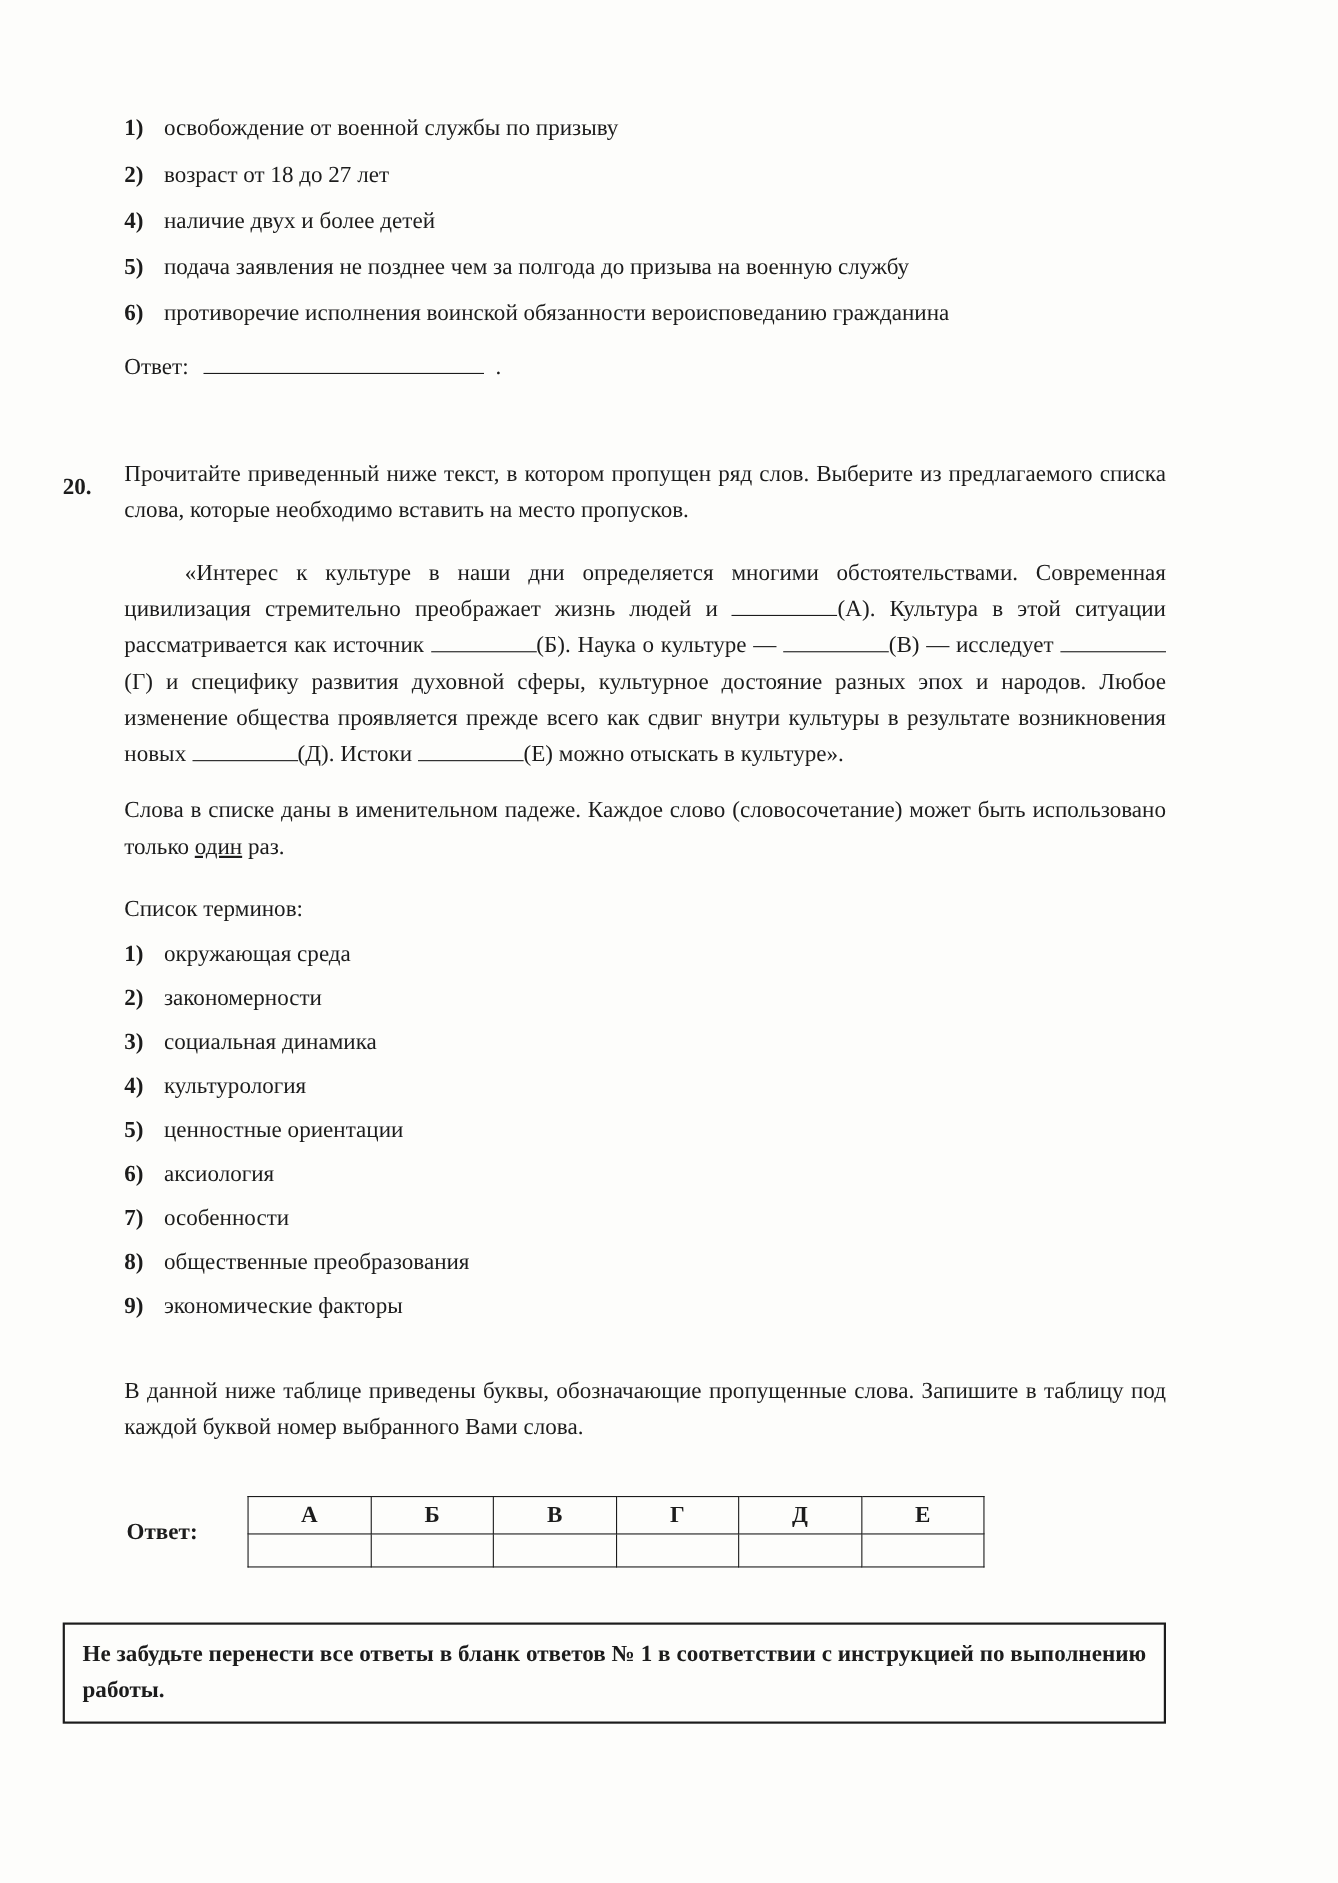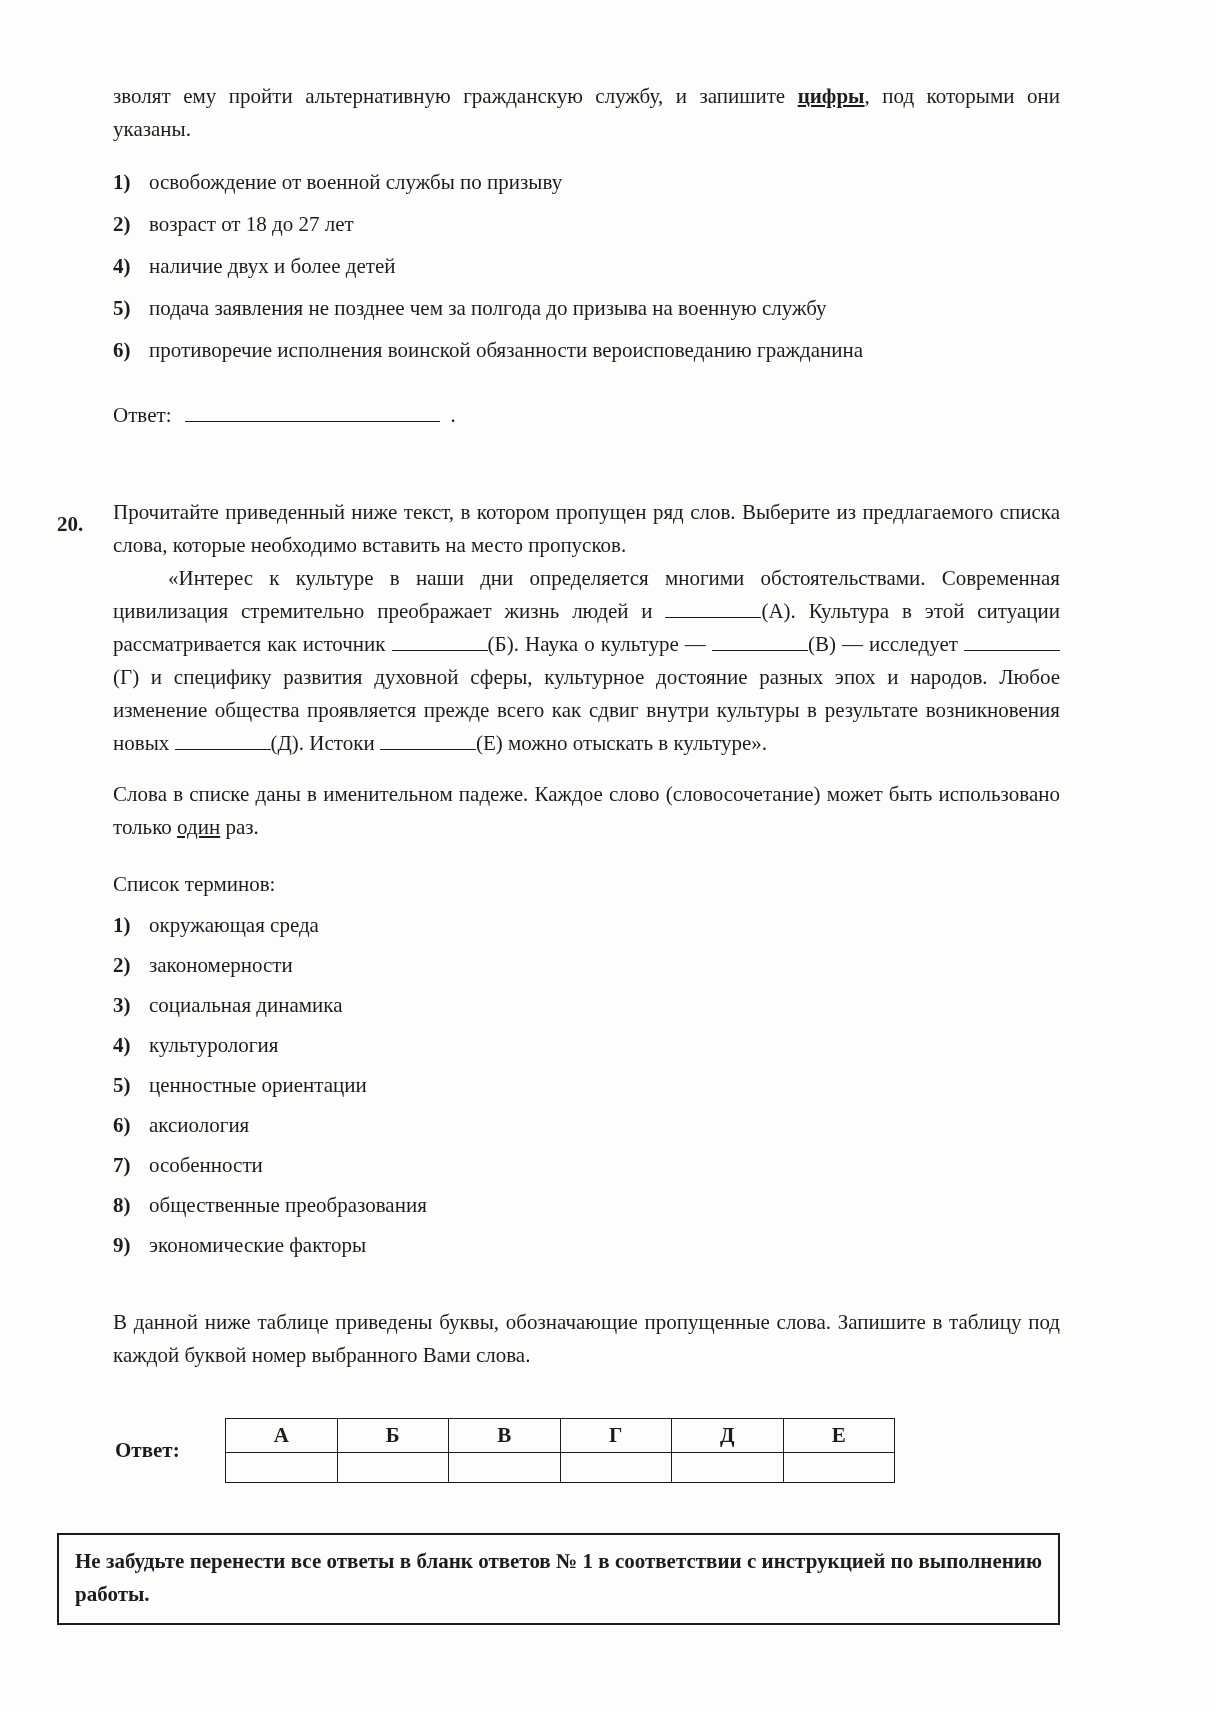--- a/index.html
+++ b/index.html
@@ -30,38 +30,39 @@
     text-align: left;
   }
   .opt .num {
     font-weight: bold;
     width: 36px;
     flex: 0 0 36px;
   }
   .opt .txt { flex: 1; }
 
   
-  .answer-line { margin-top: 32px; }
+  .answer-line { margin-top: 16px; }
   .answer-line .write-line {
     display: inline-block;
     width: 255px;
     border-bottom: 1.6px solid #1c1c1c;
     margin: 0 10px 0 14px;
   }
 
   
   .question { position: relative; margin-top: 64px; }
   .q-number {
     position: absolute;
     left: -56px;
     top: 12px;
     font-weight: bold;
   }
 
   .passage {
+    margin-top: 24px;
     text-indent: 55px;
   }
   .blank {
     display: inline-block;
     width: 96px;
     border-bottom: 1.4px solid #1c1c1c;
   }
 
   .note { margin-top: 18px; }
   .note + .note { margin-top: 0; }
@@ -109,23 +110,20 @@
     padding: 10px 16px 12px 16px;
     font-weight: bold;
     text-align: justify;
   }
 </style>
 </head>
 <body>
 
 <div class="content">
 
-  <p class="intro-para">
-    <span>зволят ему пройти альтернативную гражданскую службу, и запишите </span><span class="bold-ul">цифры</span><span>, под которыми они указаны.</span>
-  </p>
 
   <div class="opt-list">
     <div class="opt">
       <span class="num">1)</span>
       <span class="txt">освобождение от военной службы по призыву</span>
     </div>
     <div class="opt">
       <span class="num">2)</span>
       <span class="txt">возраст от 18 до 27 лет</span>
     </div>

